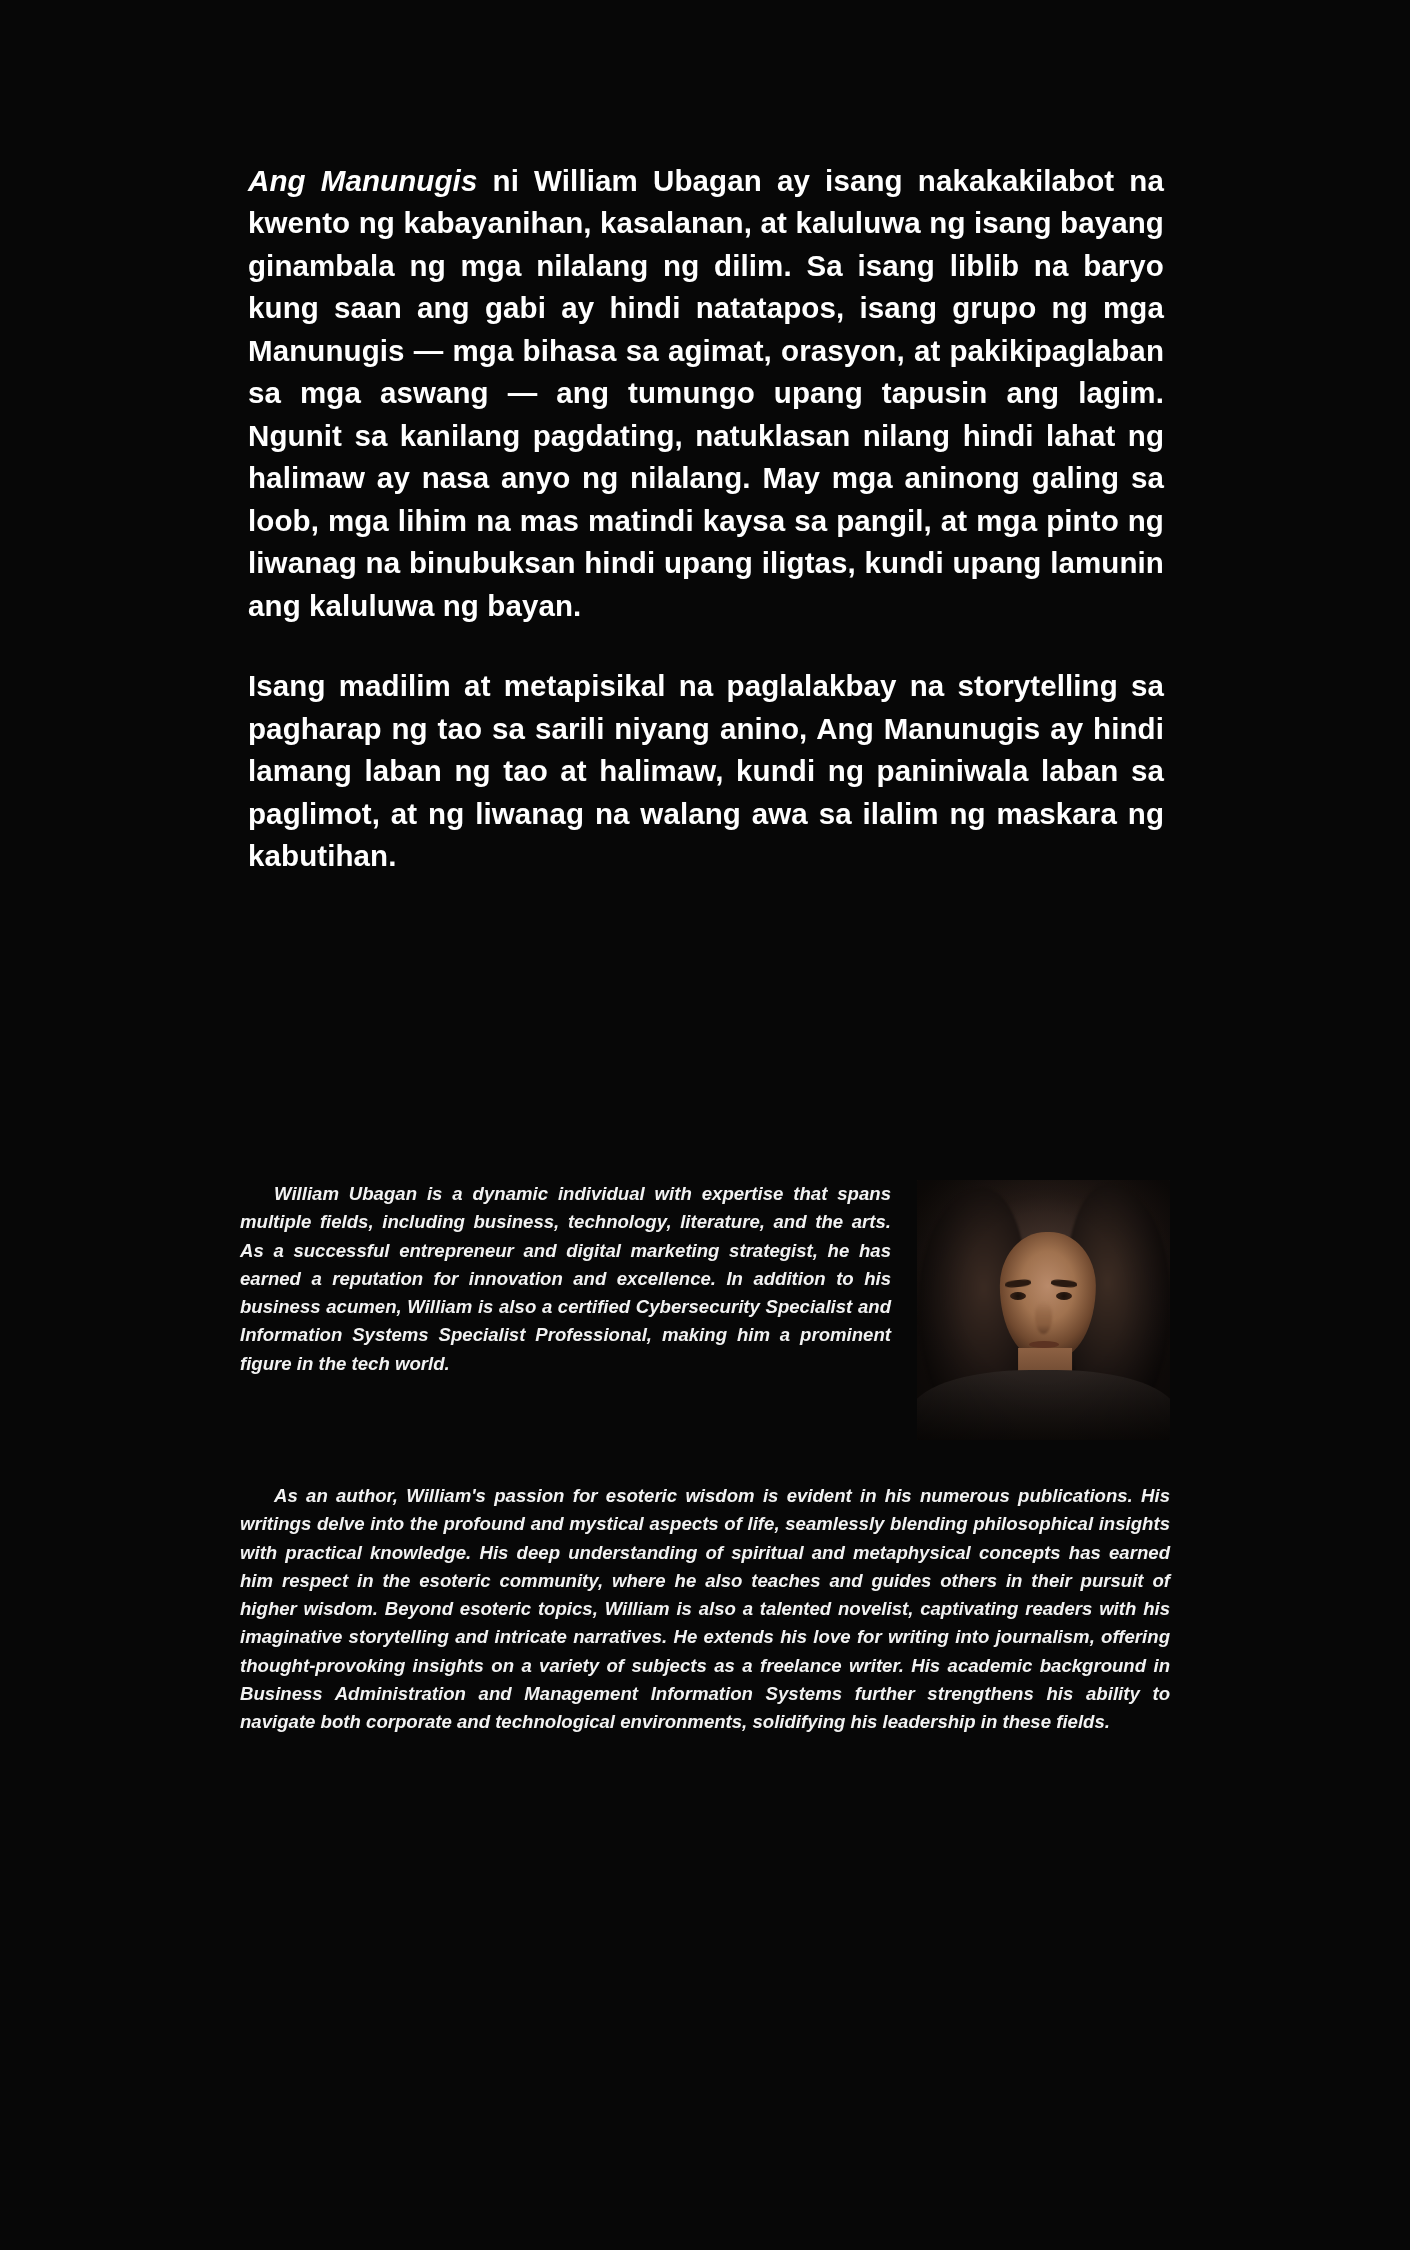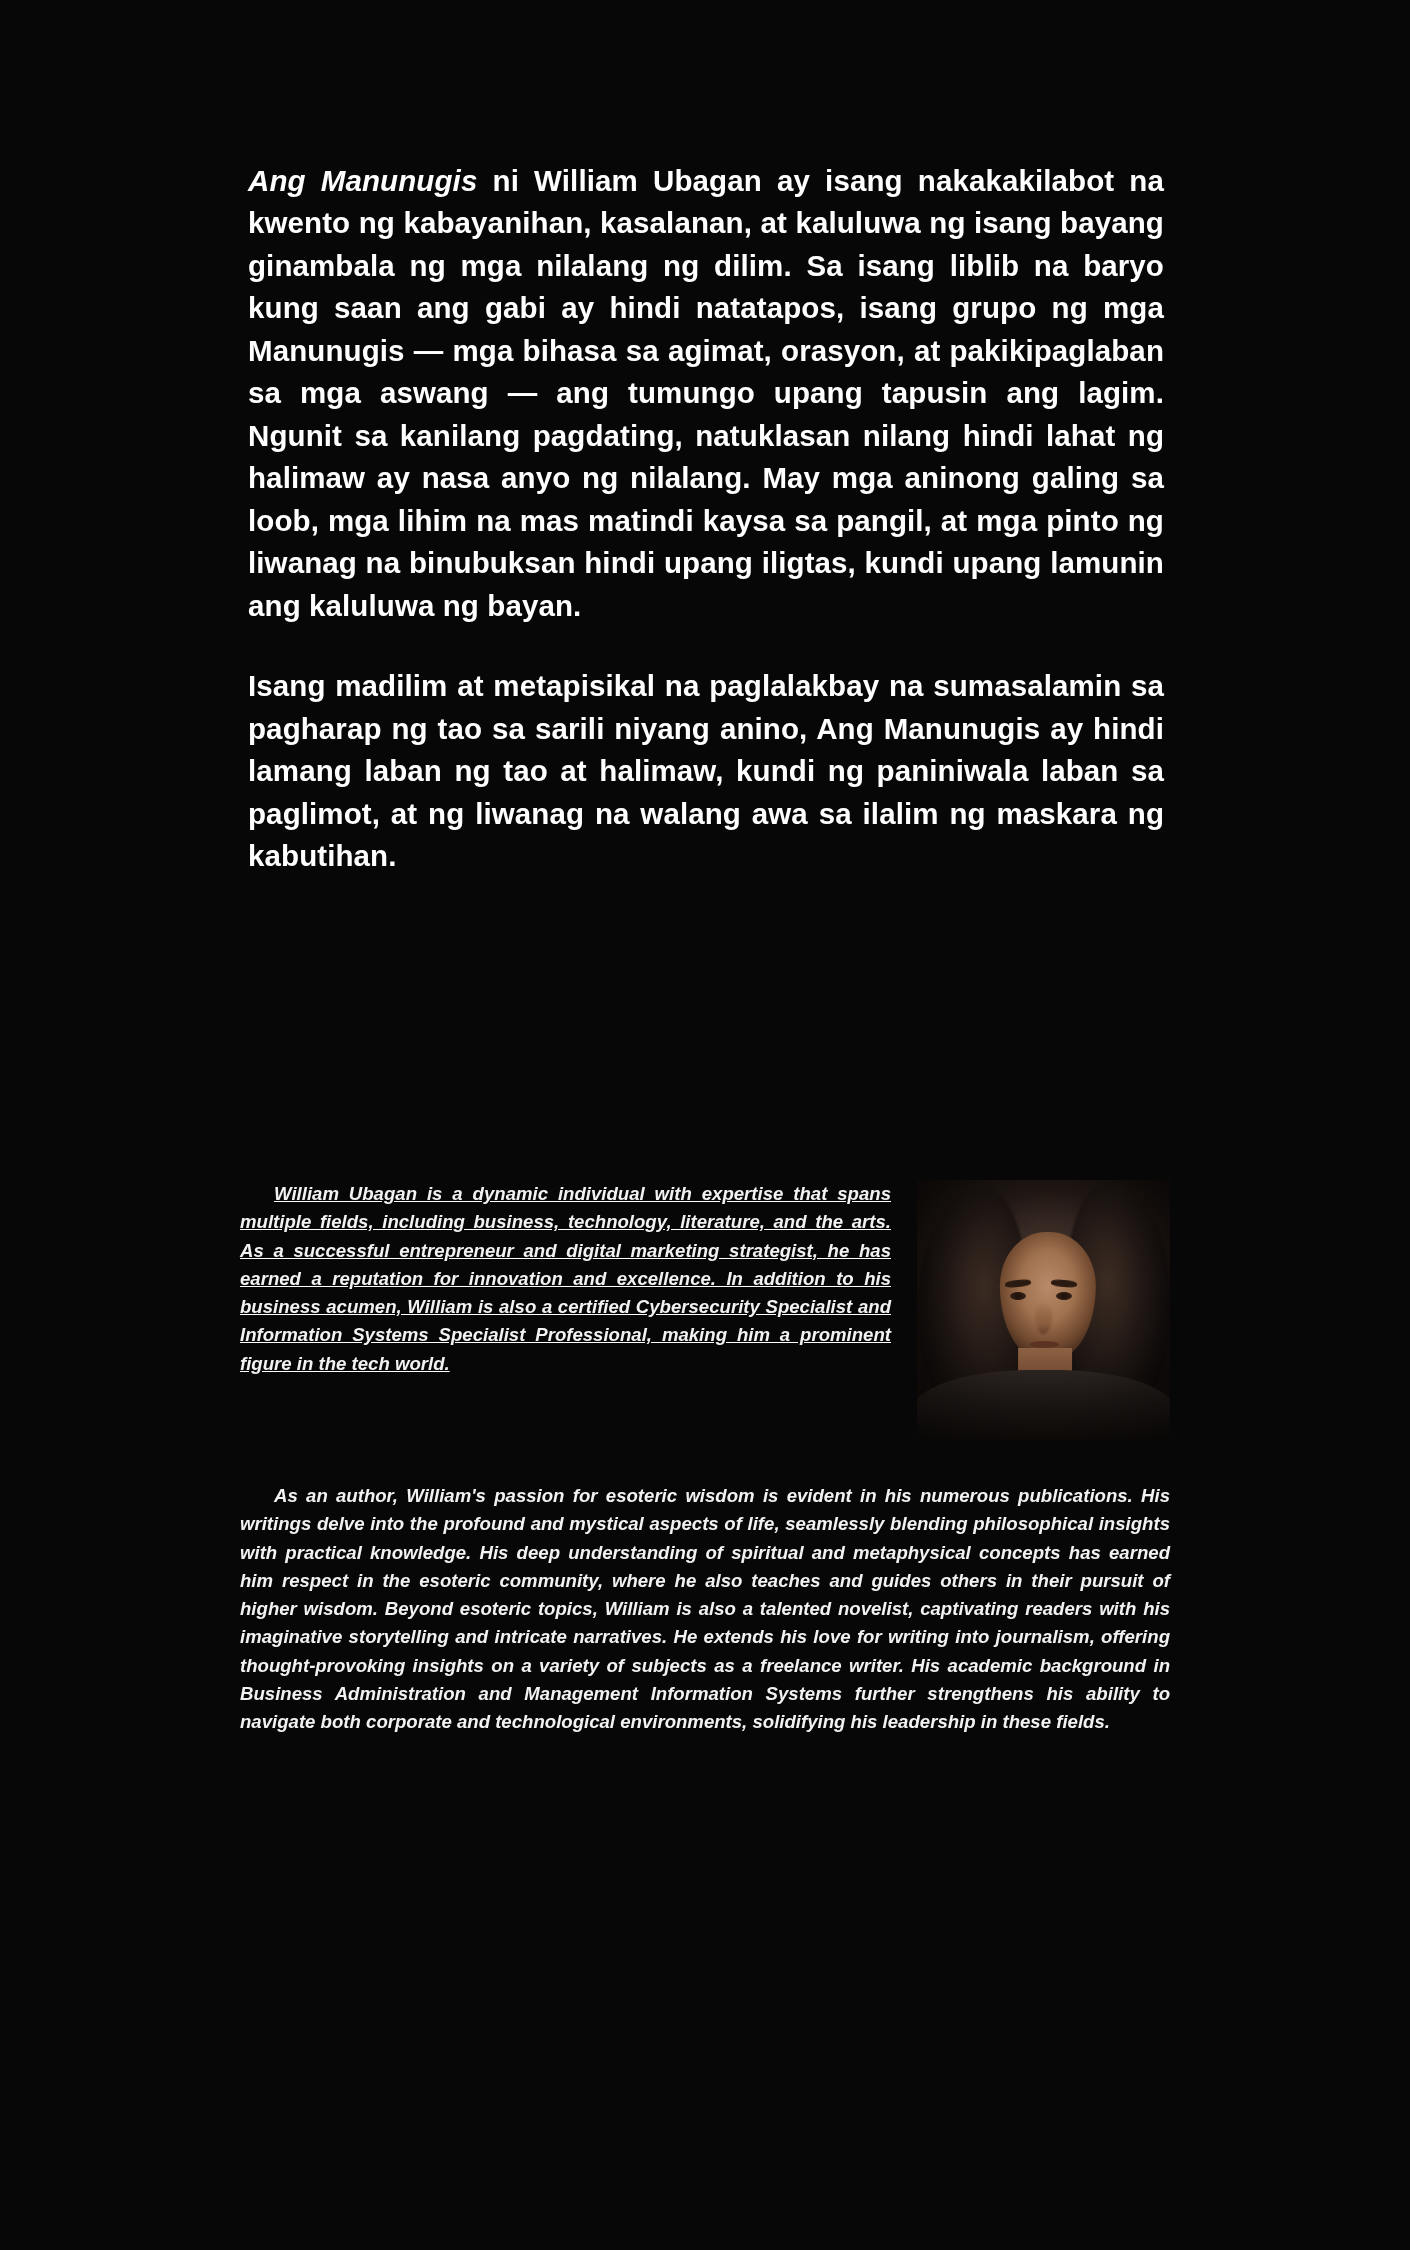--- a/index.html
+++ b/index.html
@@ -47,21 +47,20 @@
   }
   .bio-block {
     position: absolute;
     left: 240px;
     top: 1180px;
     width: 930px;
   }
   .bio-top {
     position: relative;
     min-height: 290px;
-    text-decoration: underline;
   }
   .author-photo {
     float: right;
     width: 253px;
     height: 260px;
     margin: 0 0 10px 26px;
     position: relative;
     overflow: hidden;
     background: #1b1411;
     border-radius: 1px;
@@ -181,21 +180,21 @@
 </style>
 </head>
 <body>
 
 <div class="page">
 
   <section class="synopsis">
     <p>
       <span class="title-italic">Ang Manunugis</span><span> ni William Ubagan ay isang nakakakilabot na kwento ng kabayanihan, kasalanan, at kaluluwa ng isang bayang ginambala ng mga nilalang ng dilim. Sa isang liblib na baryo kung saan ang gabi ay hindi natatapos, isang grupo ng mga Manunugis — mga bihasa sa agimat, orasyon, at pakikipaglaban sa mga aswang — ang tumungo upang tapusin ang lagim. Ngunit sa kanilang pagdating, natuklasan nilang hindi lahat ng halimaw ay nasa anyo ng nilalang. May mga aninong galing sa loob, mga lihim na mas matindi kaysa sa pangil, at mga pinto ng liwanag na binubuksan hindi upang iligtas, kundi upang lamunin ang kaluluwa ng bayan.</span>
     </p>
-    <p>Isang madilim at metapisikal na paglalakbay na sumasalamin sa pagharap ng tao sa sarili niyang anino, Ang Manunugis ay hindi lamang laban ng tao at halimaw, kundi ng paniniwala laban sa paglimot, at ng liwanag na walang awa sa ilalim ng maskara ng kabutihan.</p>
+    <p>Isang madilim at metapisikal na paglalakbay na storytelling sa pagharap ng tao sa sarili niyang anino, Ang Manunugis ay hindi lamang laban ng tao at halimaw, kundi ng paniniwala laban sa paglimot, at ng liwanag na walang awa sa ilalim ng maskara ng kabutihan.</p>
   </section>
 
   <section class="bio-block">
     <div class="bio-top">
       <figure class="author-photo">
         <span class="ph-bg"></span>
         <span class="ph-hair-l"></span>
         <span class="ph-hair-r"></span>
         <span class="ph-face"></span>
         <span class="ph-brow-l"></span>

